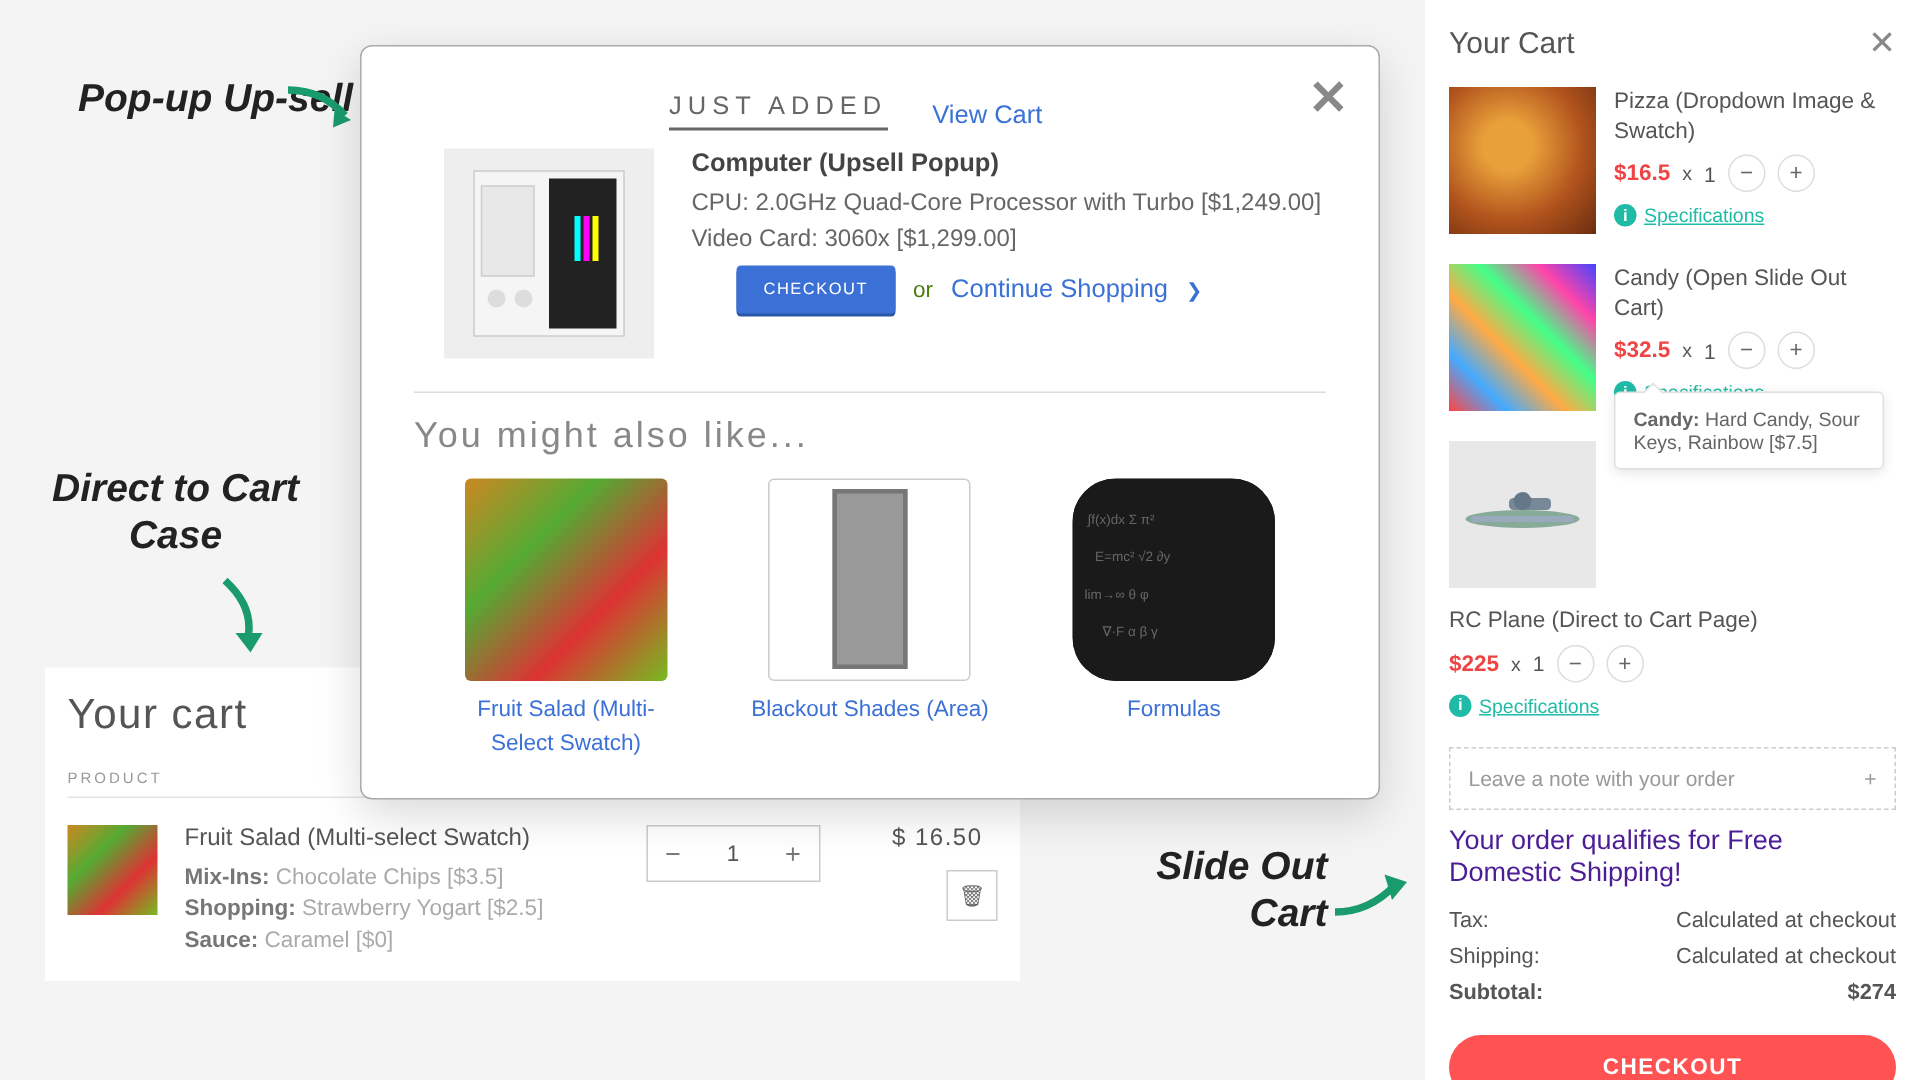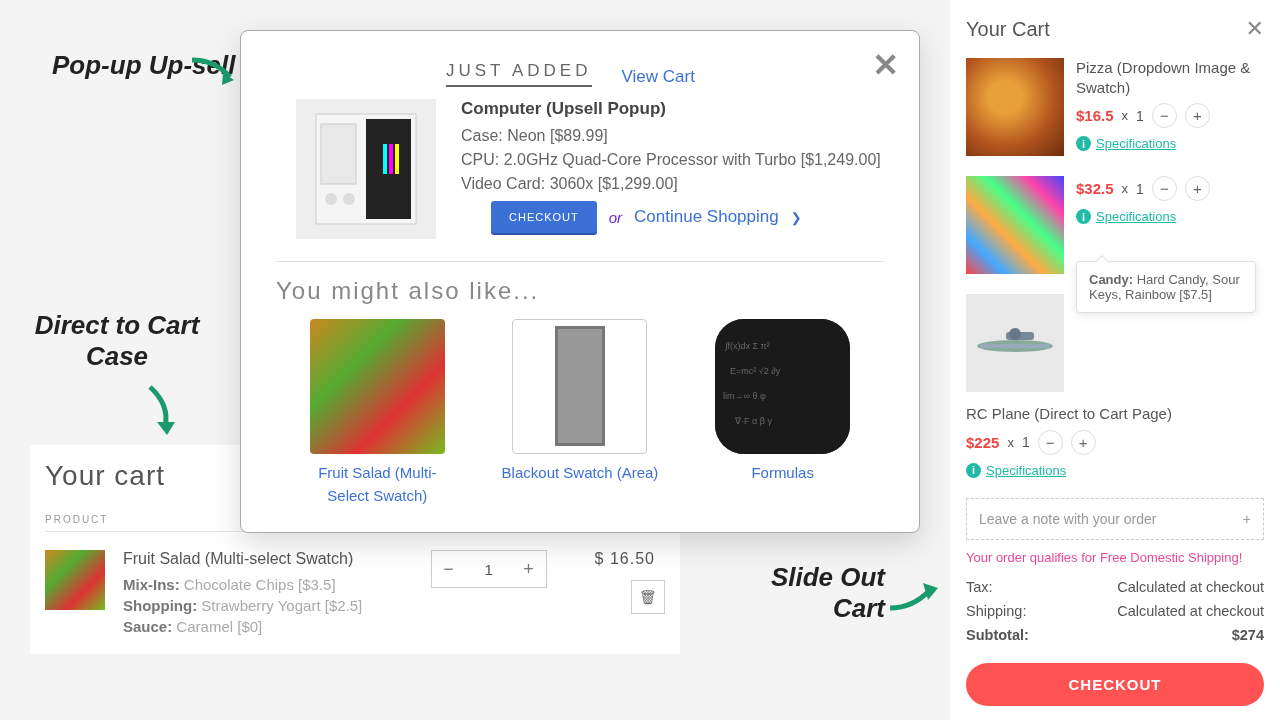--- a/index.html
+++ b/index.html
@@ -19,21 +19,21 @@
 .popup-header { display: flex; gap: 30px; padding-left: 170px; margin-bottom: 12px; align-items: end; text-align: center;}
 .just-added { letter-spacing: 4px; font-size: 17px; color: #666; border-bottom: 2px solid #666; padding-bottom: 4px;}
 .view-cart-link { color: #3b71d6; font-size: 17px; }
 .popup-top { display: flex; gap: 25px; padding-left: 20px; }
 .popup-img { width: 140px; height: 140px; flex-shrink: 0; display:flex;align-items:center;justify-content:center;}
 .popup-details { flex: 1; }
 .popup-title { font-weight: 600; color: #444; font-size: 17px; margin-bottom: 8px;}
 .popup-line { color: #666; font-size: 16px; margin-bottom: 6px;}
 .popup-actions { display: flex; gap: 12px; align-items: center; margin-top: 8px; margin-left: 30px;}
 .checkout-btn { background: #3b71d6; color: #fff; border: none; border-radius: 3px; padding: 10px 18px; font-size: 11px; letter-spacing: 1px; cursor: pointer; box-shadow: 0 2px 0 #2a56a8;}
-.or { color: #6d28d9; font-size: 15px; font-style: italic;}
+.or { color: #4d7c0f; font-size: 15px;}
 .continue { color: #3b71d6; font-size: 17px;}
 .chev { color:#3b71d6; font-size:13px;}
 .popup hr { margin: 22px 0 15px; border: none; border-top: 1px solid #ddd; }
 .upsell-title { font-size: 24px; color: #888; letter-spacing: 2px; margin-bottom: 14px;}
 .upsell-row { display: flex; justify-content: space-around; }
 .upsell-item { text-align: center; width: 160px;}
 .upsell-img { width: 135px; height: 135px; border-radius: 4px; margin: 0 auto 8px;}
 .upsell-name { color: #3b71d6; font-size: 15px; line-height: 1.5;}
 
 
@@ -66,21 +66,21 @@
 .sc-price { color:#ef4444; font-weight:600; font-size:15px;}
 .sc-x { color:#555; font-size:13px;}
 .sc-qty { color:#555; font-size:14px;}
 .sc-pm { border:1px solid #ddd; border-radius:14px; width:25px; height:25px; display:flex;align-items:center;justify-content:center; font-size:15px; color:#666; cursor:pointer;}
 .sc-spec { display:flex; align-items:center; gap:5px; color:#1fbba6; font-size:13px;}
 .sc-spec u { cursor:pointer;}
 .info-icon { width:15px;height:15px;border-radius:50%;background:#1fbba6;color:#fff;font-size:11px;display:flex;align-items:center;justify-content:center;font-weight:bold;}
 .tooltip { position:absolute; left:110px; top:85px; background:#fff; border:1px solid #e0e0e0; border-radius:4px; padding:10px 12px; font-size:13px; color:#666; width:180px; box-shadow:0 2px 8px rgba(0,0,0,.1); z-index:5;}
 .tooltip::before{content:'';position:absolute;top:-5px;left:20px;width:9px;height:9px;background:#fff;border-left:1px solid #e0e0e0;border-top:1px solid #e0e0e0;transform:rotate(45deg);}
 .note-box { border:1px dashed #ccc; padding:12px; display:flex; justify-content:space-between; align-items:center; color:#999; font-size:14px; margin: 6px 0 10px;}
-.free-ship { font-size:13px; color:#ec4899; text-align:left; margin-bottom:14px;}
+.free-ship { font-size:18px; color:#4c1d95; text-align:left; margin-bottom:14px;}
 .totals { font-size:14.5px; color:#555;}
 .totals div { display:flex; justify-content:space-between; margin-bottom:8px;}
 .totals .sub { font-weight:700;}
 .sc-checkout { background:#ff5252; border:none; border-radius:22px; color:#fff; width:100%; padding:13px; font-size:15px; font-weight:700; letter-spacing:1px; margin-top:12px; cursor:pointer;}
 
 
 .ph { display:flex; align-items:center; justify-content:center; color:#fff; font-size:10px; overflow:hidden;}
 .pizza { background: radial-gradient(circle at 40% 40%, #e8a03a 20%, #b1531d 60%, #6b2d0e); }
 .candy { background: linear-gradient(45deg,#f44,#4af,#fa4,#4f8,#f4a,#44f); }
 .plane { background:#e8e8e8; }
@@ -153,21 +153,20 @@
           <rect x="72" y="40" width="4" height="30" fill="#0ff"></rect>
           <rect x="78" y="40" width="4" height="30" fill="#f0f"></rect>
           <rect x="84" y="40" width="4" height="30" fill="#ff0"></rect>
           <rect x="10" y="20" width="35" height="60" fill="#e8e8e8" stroke="#ccc"></rect>
           <circle cx="20" cy="95" r="6" fill="#ddd"></circle>
           <circle cx="38" cy="95" r="6" fill="#ddd"></circle>
         </svg>
     </div>
     <div class="popup-details">
       <div class="popup-title">Computer (Upsell Popup)</div>
-      <div class="popup-line">Case: Neon [$89.99]</div>
       <div class="popup-line">CPU: 2.0GHz Quad-Core Processor with Turbo [$1,249.00]</div>
       <div class="popup-line">Video Card: 3060x [$1,299.00]</div>
       <div class="popup-actions">
         <button class="checkout-btn">CHECKOUT</button>
         <span class="or">or</span>
         <a class="continue">Continue Shopping</a>
         <span class="chev">❯</span>
       </div>
     </div>
   </div>
@@ -175,21 +174,21 @@
   <div class="upsell-title">You might also like...</div>
   <div class="upsell-row">
     <div class="upsell-item">
       <div class="upsell-img ph fruit"></div>
       <div class="upsell-name">Fruit Salad (Multi-Select Swatch)</div>
     </div>
     <div class="upsell-item">
       <div class="upsell-img shade">
           <div class="shade-inner"></div>
         </div>
-      <div class="upsell-name">Blackout Swatch (Area)</div>
+      <div class="upsell-name">Blackout Shades (Area)</div>
     </div>
     <div class="upsell-item">
       <div class="upsell-img ph formula">
         <svg width="135" height="135">
             <rect width="135" height="135" fill="#1a1a1a"></rect>
             <text x="10" y="30" fill="#666" font-size="9">∫f(x)dx Σ π²</text>
             <text x="15" y="55" fill="#666" font-size="9">E=mc² √2 ∂y</text>
             <text x="8" y="80" fill="#666" font-size="9">lim→∞ θ φ</text>
             <text x="20" y="105" fill="#666" font-size="9">∇·F α β γ</text>
           </svg>
@@ -219,20 +218,21 @@
       <div class="sc-spec">
           <span class="info-icon">i</span>
           <u>Specifications</u>
         </div>
     </div>
   </div>
 
   <div class="sc-item">
     <div class="sc-img ph candy"></div>
     <div class="sc-info">
+      <div class="sc-name">Candy (Open Slide Out Cart)</div>
       <div class="sc-price-row">
         <span class="sc-price">$32.5</span>
         <span class="sc-x">x</span>
         <span class="sc-qty">1</span>
         <div class="sc-pm">−</div>
         <div class="sc-pm">+</div>
       </div>
       <div class="sc-spec">
           <span class="info-icon">i</span>
           <u>Specifications</u>

